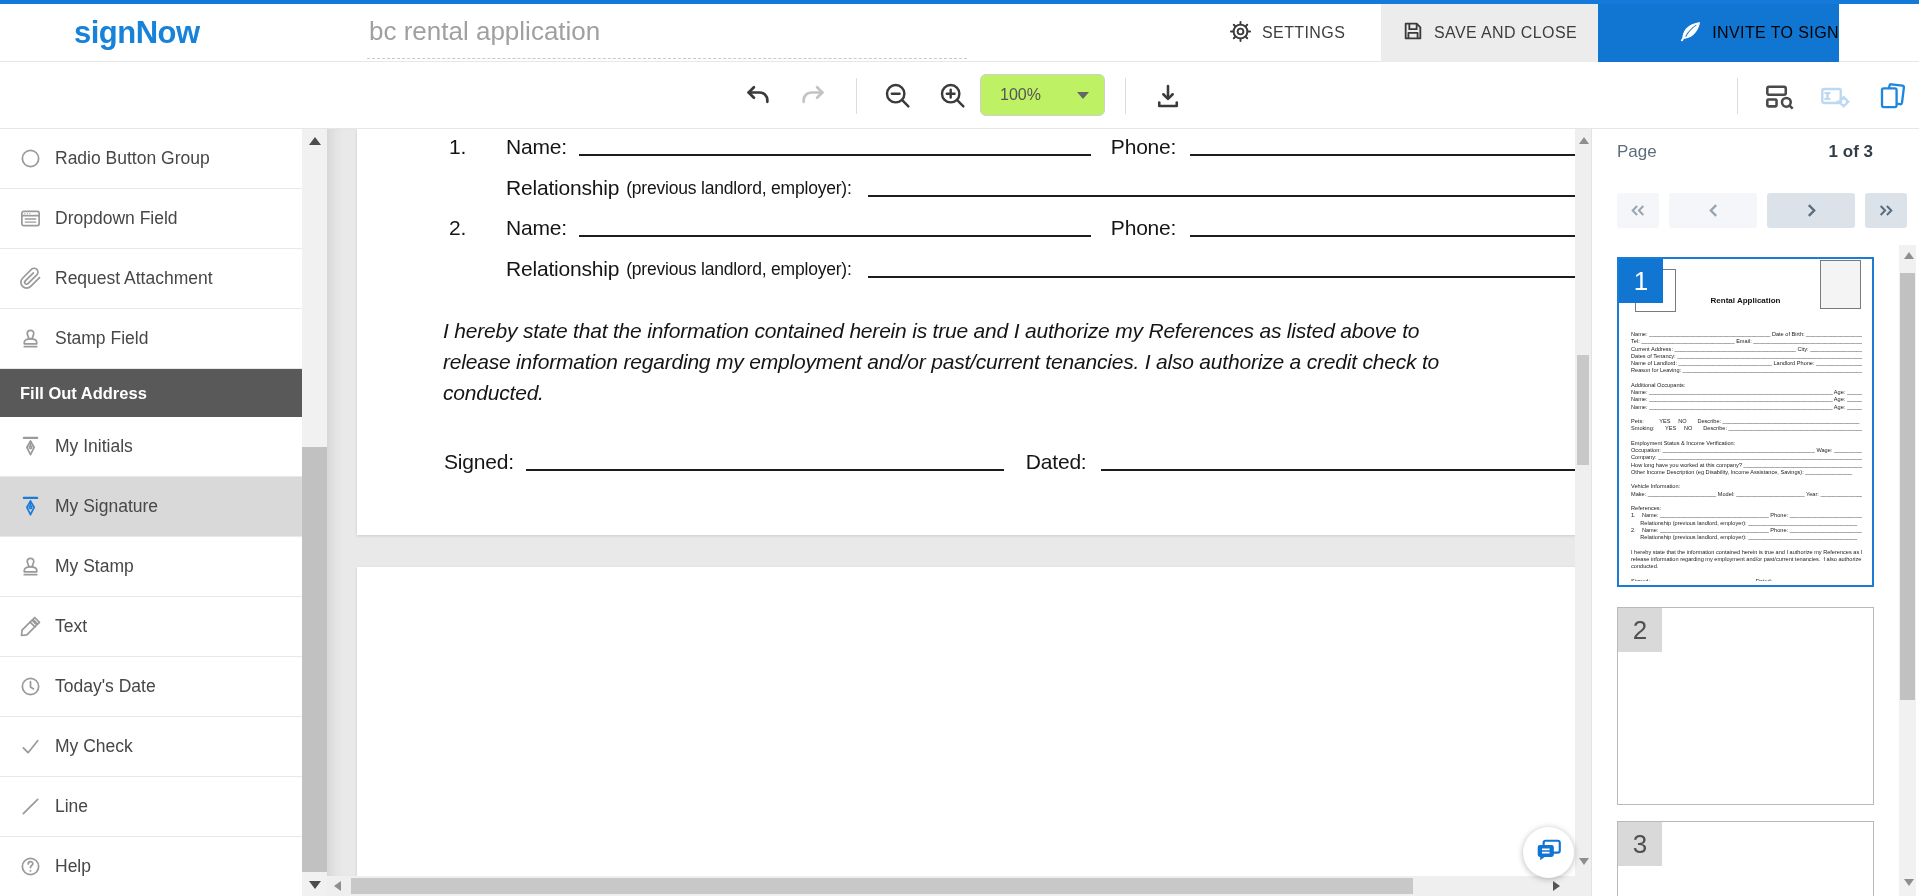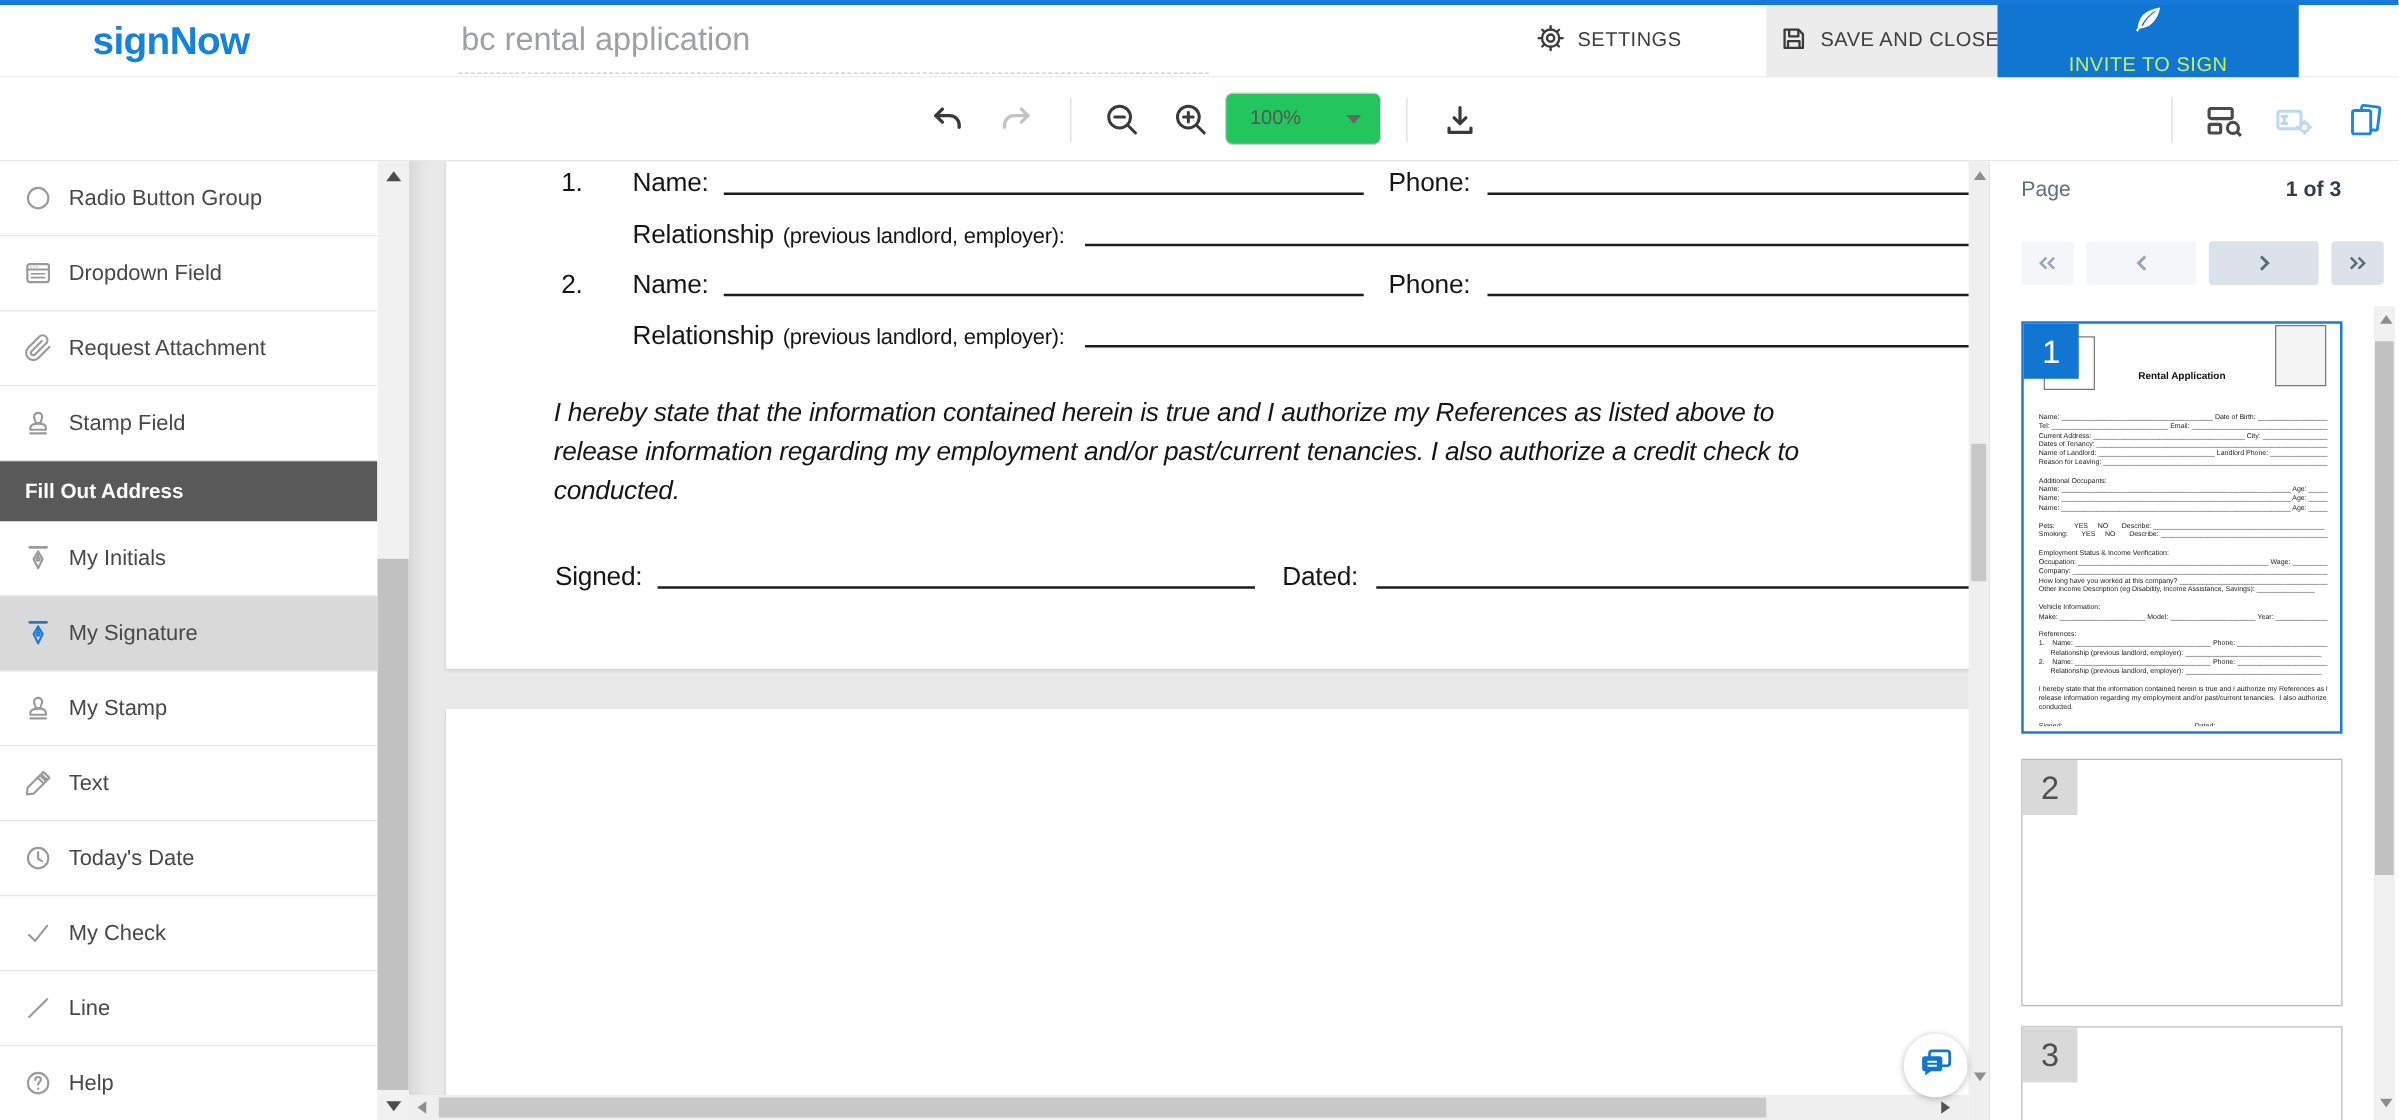--- a/index.html
+++ b/index.html
@@ -14,32 +14,32 @@
   .brand{position:absolute;left:74px;top:4px;height:58px;display:flex;align-items:center;
          font-size:31px;font-weight:bold;color:#1782d9;letter-spacing:-0.5px;cursor:pointer;}
   .doc-title{position:absolute;left:369px;top:4px;height:54px;display:flex;align-items:center;
              font-size:26px;color:#9fa0a2;}
   .title-underline{position:absolute;left:367px;top:58px;width:600px;height:0;
                    border-top:1px dashed #c9c9c9;}
   .hdr-btn{position:absolute;top:4px;height:58px;display:flex;align-items:center;gap:10px;
            border:none;background:transparent;font-family:inherit;font-size:16px;
            letter-spacing:.4px;color:#3d3d3d;cursor:pointer;padding:0 24px;}
   .hdr-settings{left:1205px;}
-  .hdr-save{left:1381px;width:198px;background:#ececec;justify-content:center;padding:0;margin-left:32px;}
-  .hdr-invite{left:1598px;width:241px;background:#1176d2;color:#bef264;justify-content:space-between;padding:0;flex-direction:column;}
+  .hdr-save{left:1381px;width:217px;background:#ececec;justify-content:center;padding:0;}
+  .hdr-invite{left:1598px;width:241px;background:#1176d2;color:#000000;justify-content:flex-end;padding:0;}
   .hdr-btn svg{flex:0 0 auto;}
 
   
   .toolbar{position:absolute;left:0;top:62px;width:1919px;height:67px;background:#fff;
            border-bottom:1px solid #e6e6e6;}
   .tb-item{position:absolute;top:0;height:67px;display:flex;align-items:center;justify-content:center;
            background:transparent;border:none;cursor:pointer;padding:0;}
   .tb-sep{position:absolute;top:16px;width:1px;height:36px;background:#dcdcdc;}
   .zoom-select{position:absolute;left:980px;top:12px;width:125px;height:42px;border:1px solid #cfcfcf;
-               border-radius:6px;background:#22c55e;display:flex;align-items:center;cursor:pointer;}
+               border-radius:6px;background:#bef264;display:flex;align-items:center;cursor:pointer;}
   .zoom-select .zv{font-size:16px;color:#555;margin-left:19px;}
   .caret-down{width:0;height:0;border-left:6px solid transparent;border-right:6px solid transparent;
               border-top:7px solid #666;margin-left:auto;margin-right:15px;}
   .notif-dot{position:absolute;left:1785px;top:74px;width:11px;height:11px;border-radius:50%;
              background:#e8514e;}
 
   
   .sidebar{position:absolute;left:0;top:129px;width:302px;height:767px;background:#fff;overflow:hidden;}
   .side-row{display:flex;align-items:center;height:60px;border-bottom:1px solid #e8e8e8;cursor:pointer;}
   .side-row.selected{background:#d9d9d9;}

